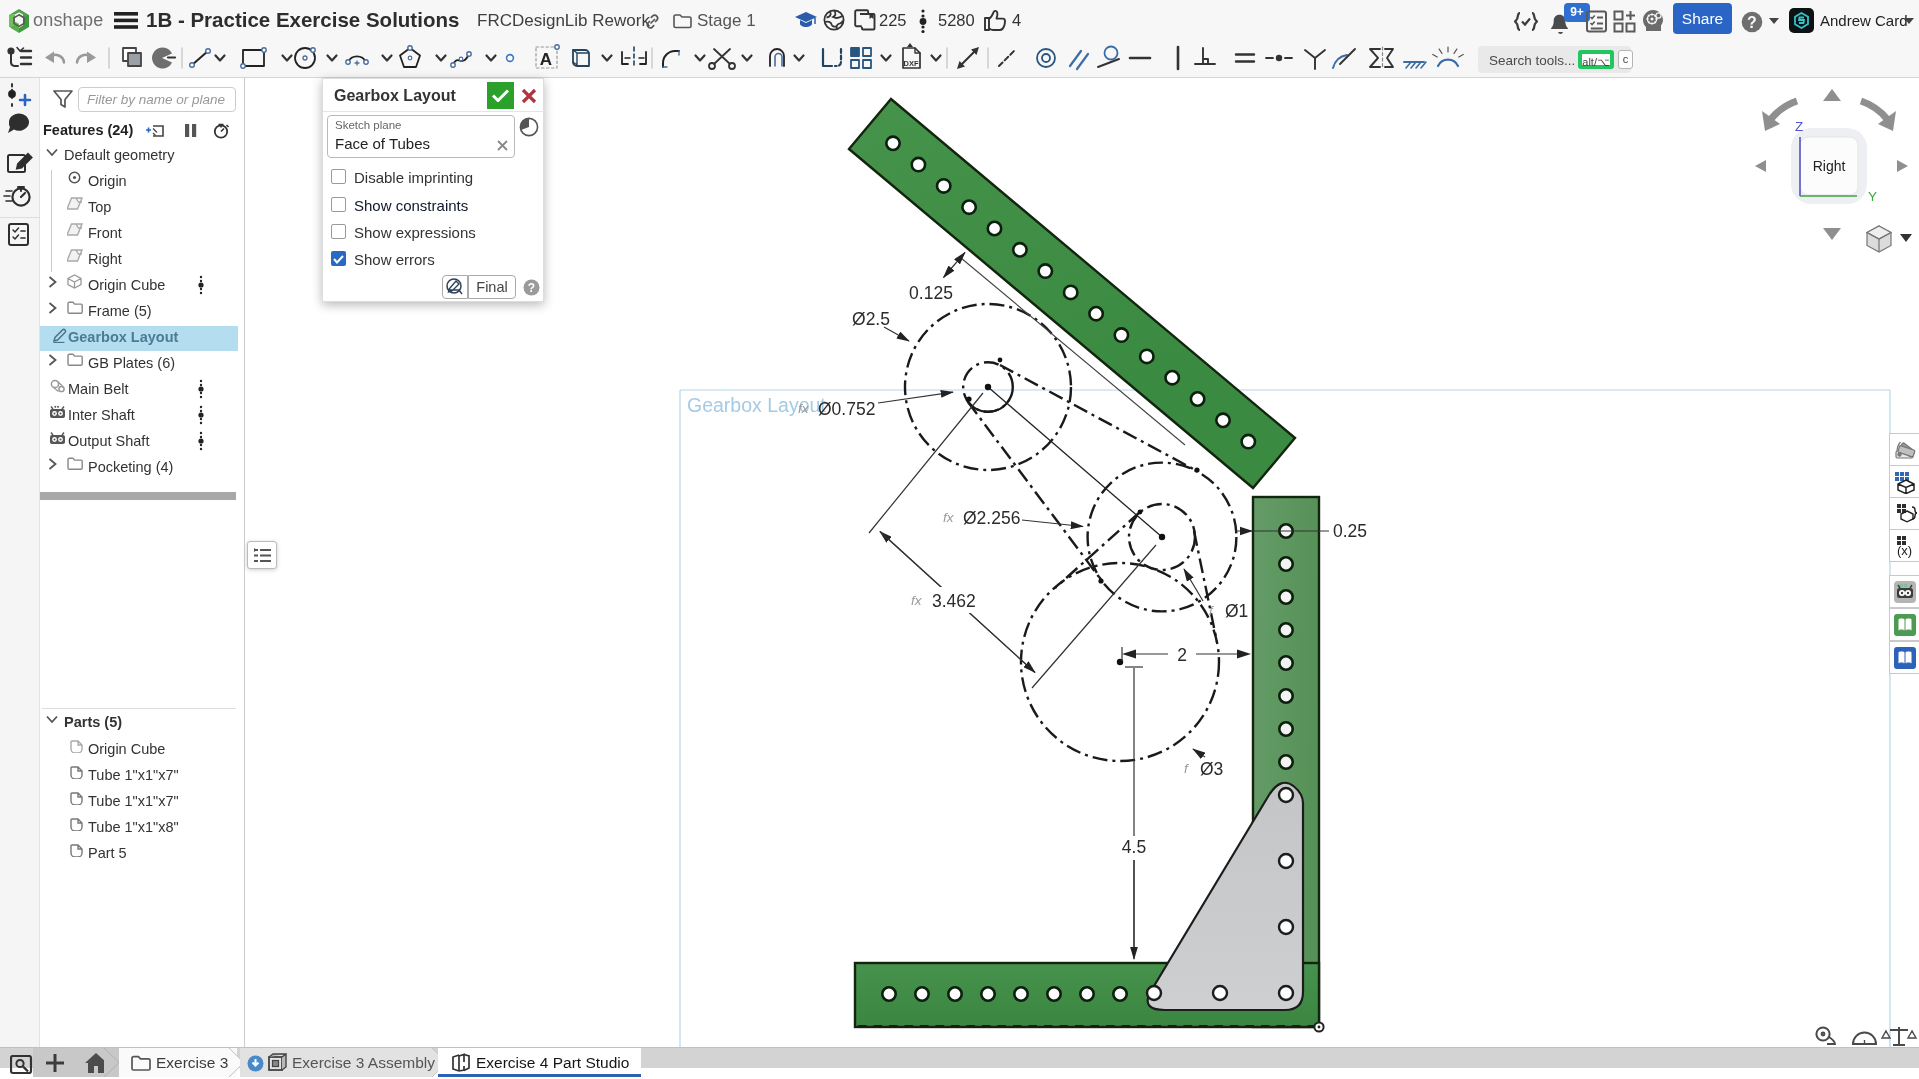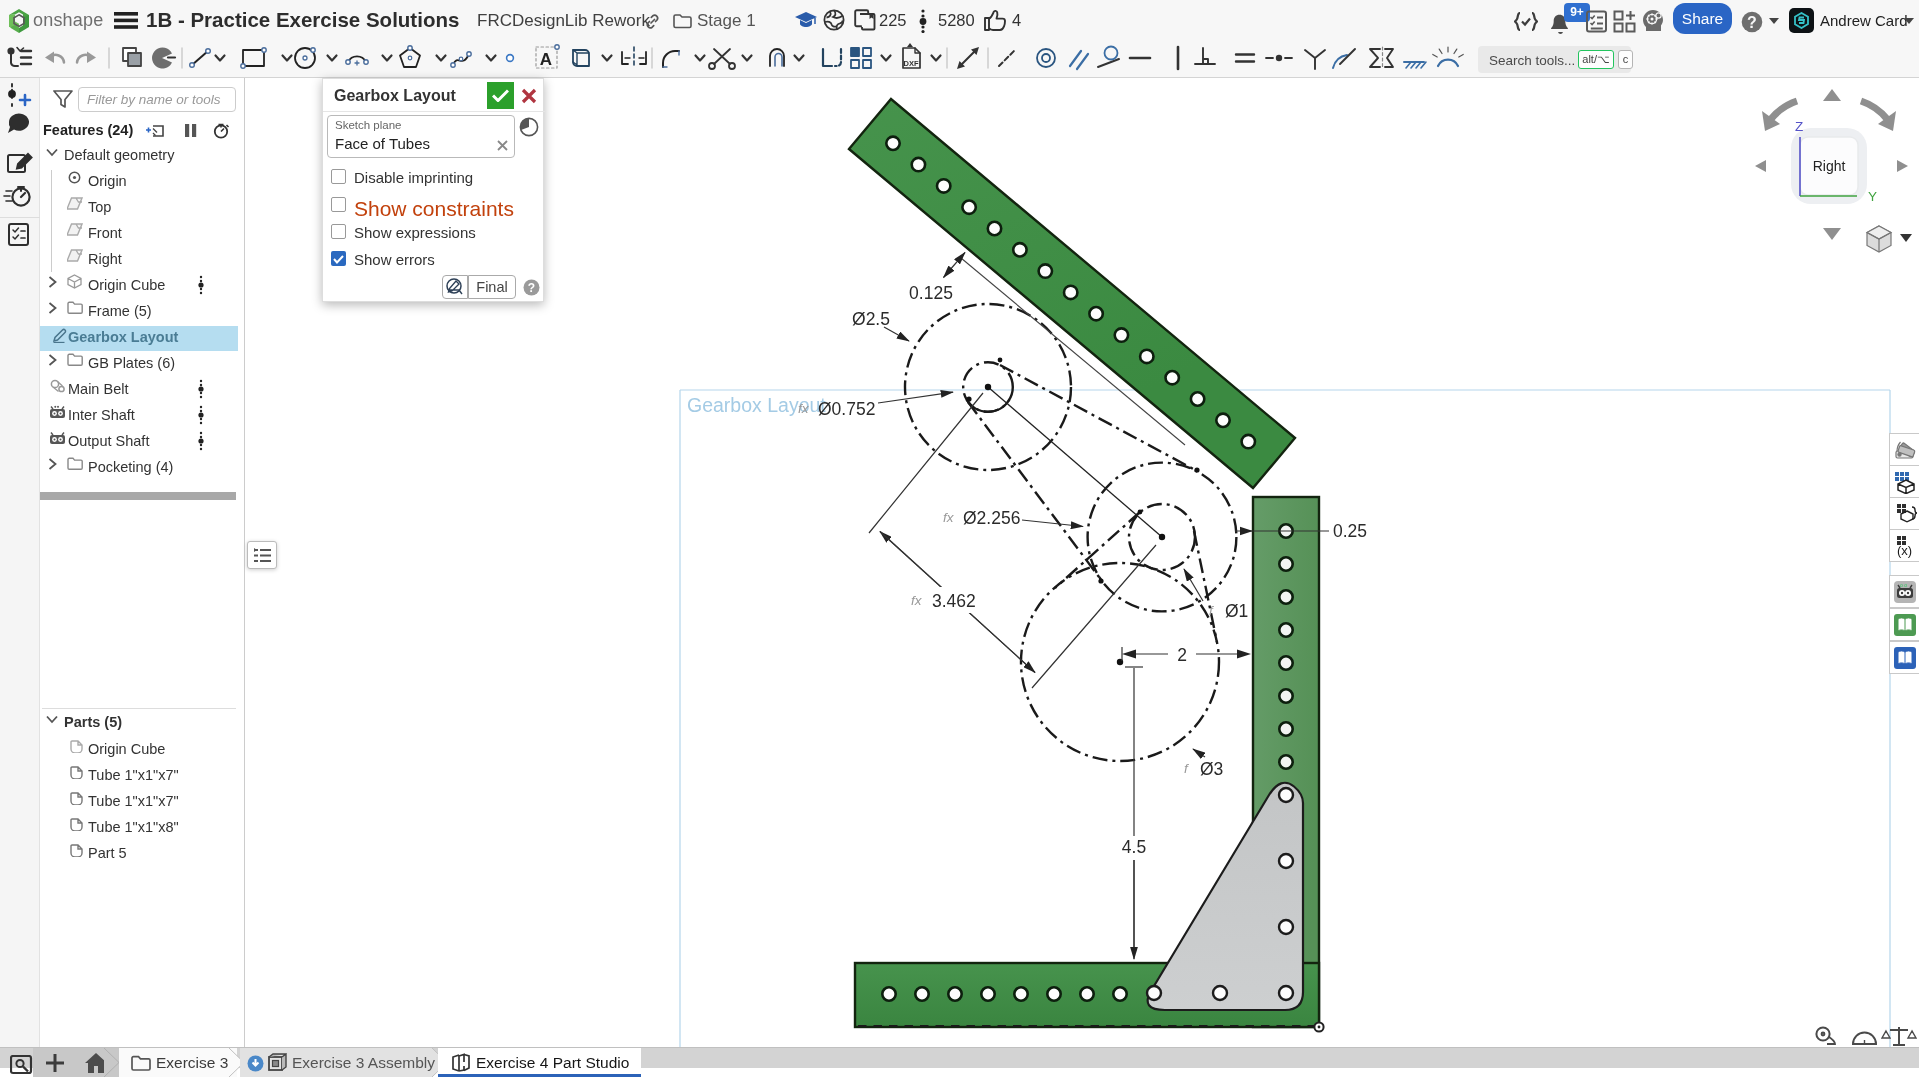--- a/index.html
+++ b/index.html
@@ -95,21 +95,21 @@
       <path d="M4 22 v-4 C2 16 1 13.5 1 11 1 5.5 5.5 1 11 1 c5.5 0 10 4.5 10 10 0 2-1 4-2 5.5 V22 Z" fill="#6b6b6b"></path>
       <g fill="#f7f7f7">
         <circle cx="10" cy="10" r="4.6" fill="#6b6b6b" stroke="#f7f7f7" stroke-width="1.4"></circle>
         <circle cx="10" cy="10" r="1.5"></circle>
         <g stroke="#f7f7f7" stroke-width="1.4">
           <path d="M10 4.5 v2 M10 13.5 v2 M4.5 10 h2 M13.5 10 h2 M6.1 6.1 l1.4 1.4 M12.5 12.5 l1.4 1.4 M13.9 6.1 l-1.4 1.4 M7.5 12.5 L6.1 13.9"></path>
         </g>
         <circle cx="16.5" cy="6.5" r="2.6" fill="#6b6b6b" stroke="#f7f7f7" stroke-width="1.2"></circle>
       </g>
     </svg>
-<div class="abs" style="left:1673px;top:3px;width:59px;height:31px;background:#2a65c5;border-radius:12px;color:#fff;font-size:15.5px;text-align:center;line-height:31px">Share</div>
+<div class="abs" style="left:1673px;top:3px;width:59px;height:31px;background:#2a65c5;border-radius:4px;color:#fff;font-size:15.5px;text-align:center;line-height:31px">Share</div>
 <svg class="abs" style="left:1741px;top:11px" width="22" height="22">
       <circle cx="11" cy="11" r="10.3" fill="#6e6e6e"></circle>
       <text x="11" y="16.5" font-size="16" font-weight="bold" fill="#f7f7f7" text-anchor="middle" font-family="Liberation Sans">?</text>
     </svg>
 <svg class="abs" style="left:1768px;top:17px" width="12" height="8">
       <path d="M1 1 L6 7 L11 1 Z" fill="#444"></path>
     </svg>
 <div class="abs" style="left:1789px;top:8px;width:25px;height:25px;background:#0d1215;border-radius:5px"></div>
 <svg class="abs" style="left:1793px;top:12px" width="17" height="17" viewBox="0 0 17 17">
       <path d="M8.5 1 L15 4.7 V12 L8.5 16 L2 12.2 V4.7 Z" fill="none" stroke="#35c2c8" stroke-width="1.8"></path>
@@ -258,21 +258,21 @@
         <use href="#chv" x="607" y="18"></use>
         <use href="#chv" x="700" y="18"></use>
         <use href="#chv" x="747" y="18"></use>
         <use href="#chv" x="799" y="18"></use>
         <use href="#chv" x="886" y="18"></use>
         <use href="#chv" x="936" y="18"></use>
 </g>
 </svg>
 <div class="abs" style="left:1478px;top:6px;width:153px;height:27px;background:#e9e9e9;border-radius:4px"></div>
 <div class="tb-txt" style="left:1489px;top:13px;font-size:13.5px;color:#4a4a4a">Search tools...</div>
-<div class="abs" style="left:1578px;top:10px;width:36px;height:19px;background:#fdfdfd;border:1px solid #22c55e;border-radius:3px;font-size:11px;color:#444;text-align:center;line-height:17px">alt/⌥</div>
+<div class="abs" style="left:1578px;top:10px;width:36px;height:19px;background:#fdfdfd;border:4px solid #22c55e;border-radius:3px;font-size:11px;color:#444;text-align:center;line-height:17px">alt/⌥</div>
 <div class="abs" style="left:1618px;top:10px;width:15px;height:19px;background:#fdfdfd;border:1px solid #b5b5b5;border-radius:3px;font-size:11px;color:#444;text-align:center;line-height:17px">c</div>
 </div>
 <div id="strip">
 <svg class="abs" style="left:0;top:0" width="40" height="200" viewBox="0 0 40 200">
 <g fill="none" stroke-linecap="round">
 <g stroke="#222" stroke-width="1.8">
           <path d="M12 6 v6 M12 18 v2 M12 26 v2" stroke-dasharray="2.6 3"></path>
           <circle cx="12" cy="16" r="3" fill="#222"></circle>
         </g>
 <path d="M20 22 h10 M25 17 v10" stroke="#2a65c5" stroke-width="2.6"></path>
@@ -293,21 +293,21 @@
           <path d="M21 153 h4 M21 160 h4" stroke-width="1.7"></path>
         </g>
 </g>
 </svg>
 <div class="abs" style="left:0;top:139px;width:40px;border-top:1px solid #ddd"></div>
 </div>
 <div id="panel">
 <svg class="abs" style="left:13px;top:12px" width="20" height="19">
       <path d="M1 1 H19 L12 9.5 V17 L8 14.5 V9.5 Z" fill="none" stroke="#555" stroke-width="1.7" stroke-linejoin="round"></path>
     </svg>
-<div class="abs" style="left:38px;top:9px;width:158px;height:25px;border:1px solid #ccc;border-radius:4px;background:#fff;font-style:italic;color:#999;font-size:13.5px;line-height:23px;padding-left:8px">Filter by name or tools</div>
+<div class="abs" style="left:38px;top:9px;width:158px;height:25px;border:1px solid #ccc;border-radius:4px;background:#fff;font-style:italic;color:#999;font-size:13.5px;line-height:23px;padding-left:8px">Filter by name or plane</div>
 <div class="abs" style="left:3px;top:44px;font-size:14.5px;font-weight:bold;color:#222">Features (24)</div>
 <svg class="abs" style="left:105px;top:44px" width="120" height="17" viewBox="0 0 120 17">
 <g fill="none" stroke="#444" stroke-width="1.6">
         <path d="M1 8 h5 M3.5 5.5 v5" stroke="#2a65c5"></path>
         <path d="M8 4 h10 v10 H8"></path>
         <path d="M8 6.5 l4 4 M8 11 l2.5 2.5" stroke-width="1.3"></path>
       </g>
 <g fill="#555">
         <rect x="40" y="2" width="4.2" height="13"></rect>
         <rect x="47" y="2" width="4.2" height="13"></rect>
@@ -776,21 +776,21 @@
         <path d="M2 2 L11 11 M11 2 L2 11" stroke="#888" stroke-width="1.8"></path>
       </svg>
 </div>
 <div class="abs" style="left:196px;top:38px"><svg width="20" height="20">
         <circle cx="10" cy="10" r="8.6" fill="none" stroke="#555" stroke-width="1.6"></circle>
         <path d="M10 10 V1.4 A8.6 8.6 0 0 0 2 13 Z" fill="#555"></path>
       </svg></div>
 <div class="abs" style="left:8px;top:90px;width:15px;height:15px;border:1.5px solid #999;border-radius:2px"></div>
 <div class="tb-txt" style="left:31px;top:90px;font-size:15px;color:#333">Disable imprinting</div>
 <div class="abs" style="left:8px;top:118px;width:15px;height:15px;border:1.5px solid #999;border-radius:2px"></div>
-<div class="tb-txt" style="left:31px;top:118px;font-size:21px;color:#c2410c">Show constraints</div>
+<div class="tb-txt" style="left:31px;top:118px;font-size:15px;color:#0f172a">Show constraints</div>
 <div class="abs" style="left:8px;top:145px;width:15px;height:15px;border:1.5px solid #999;border-radius:2px"></div>
 <div class="tb-txt" style="left:31px;top:145px;font-size:15px;color:#333">Show expressions</div>
 <div class="abs" style="left:8px;top:172px;width:15px;height:15px;background:#2a69c0;border-radius:2px"></div>
 <svg class="abs" style="left:10px;top:176px" width="11" height="9">
       <path d="M1 4 l3 3.5 L10 1" fill="none" stroke="#fff" stroke-width="2"></path>
     </svg>
 <div class="tb-txt" style="left:31px;top:172px;font-size:15px;color:#333">Show errors</div>
 <div class="abs" style="left:119px;top:196px;width:26px;height:24px;border:1px solid #aaa;border-radius:4px 0 0 4px"></div>
 <svg class="abs" style="left:123px;top:199px" width="18" height="18">
       <circle cx="8" cy="8" r="7" fill="none" stroke="#2e4057" stroke-width="1.5"></circle>

